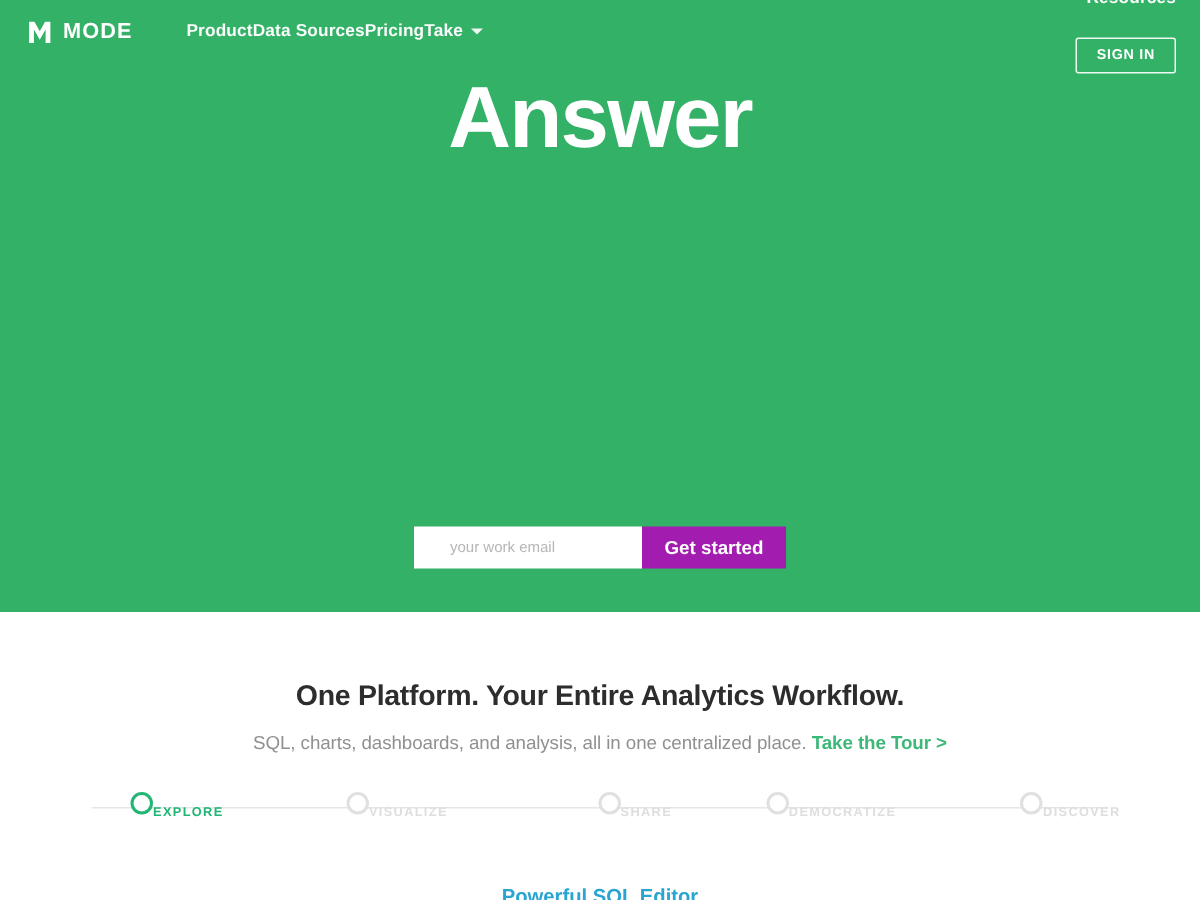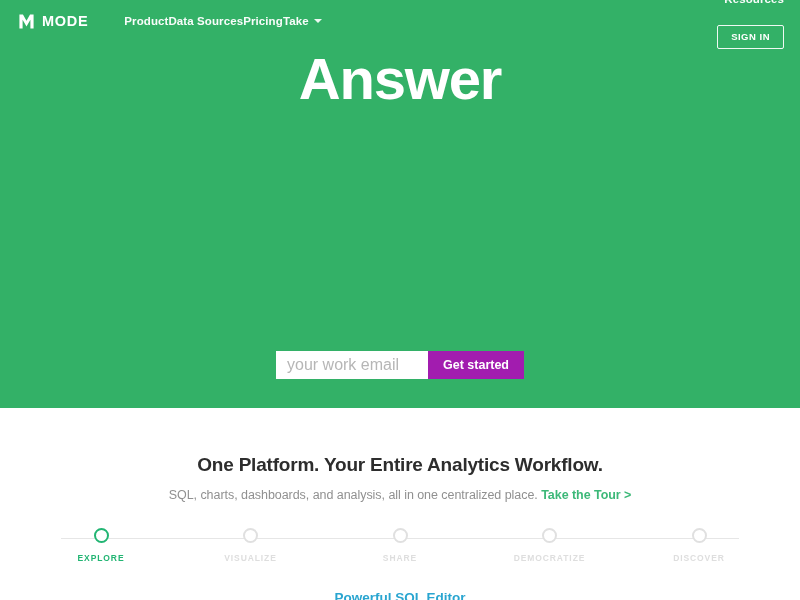--- a/index.html
+++ b/index.html
@@ -111,22 +111,22 @@
     top: 351px;
     display: flex;
     justify-content: center;
   }
   .email-input {
     width: 152px;
     height: 28px;
     border: none;
     outline: none;
     background: #ffffff;
-    padding: 0 11px;
-    font-size: 16px;
+    padding: 0 24px;
+    font-size: 10px;
     color: #444;
     font-family: "Liberation Sans", sans-serif;
     border-radius: 0;
   }
   .email-input::placeholder { color: #b6b6b6; }
   .get-started-btn {
     height: 28px;
     border: none;
     background: #a21caf;
     color: #ffffff;
@@ -181,21 +181,21 @@
   }
   .steps {
     position: relative;
     display: flex;
     justify-content: space-between;
     align-items: flex-start;
   }
   .step {
     position: relative;
     display: flex;
-    flex-direction: column;
+    flex-direction: row;
     align-items: center;
     width: 96px;
     cursor: pointer;
     justify-content: flex-end;
   }
   .step-dot {
     width: 15px;
     height: 15px;
     border-radius: 50%;
     background: #ffffff;

